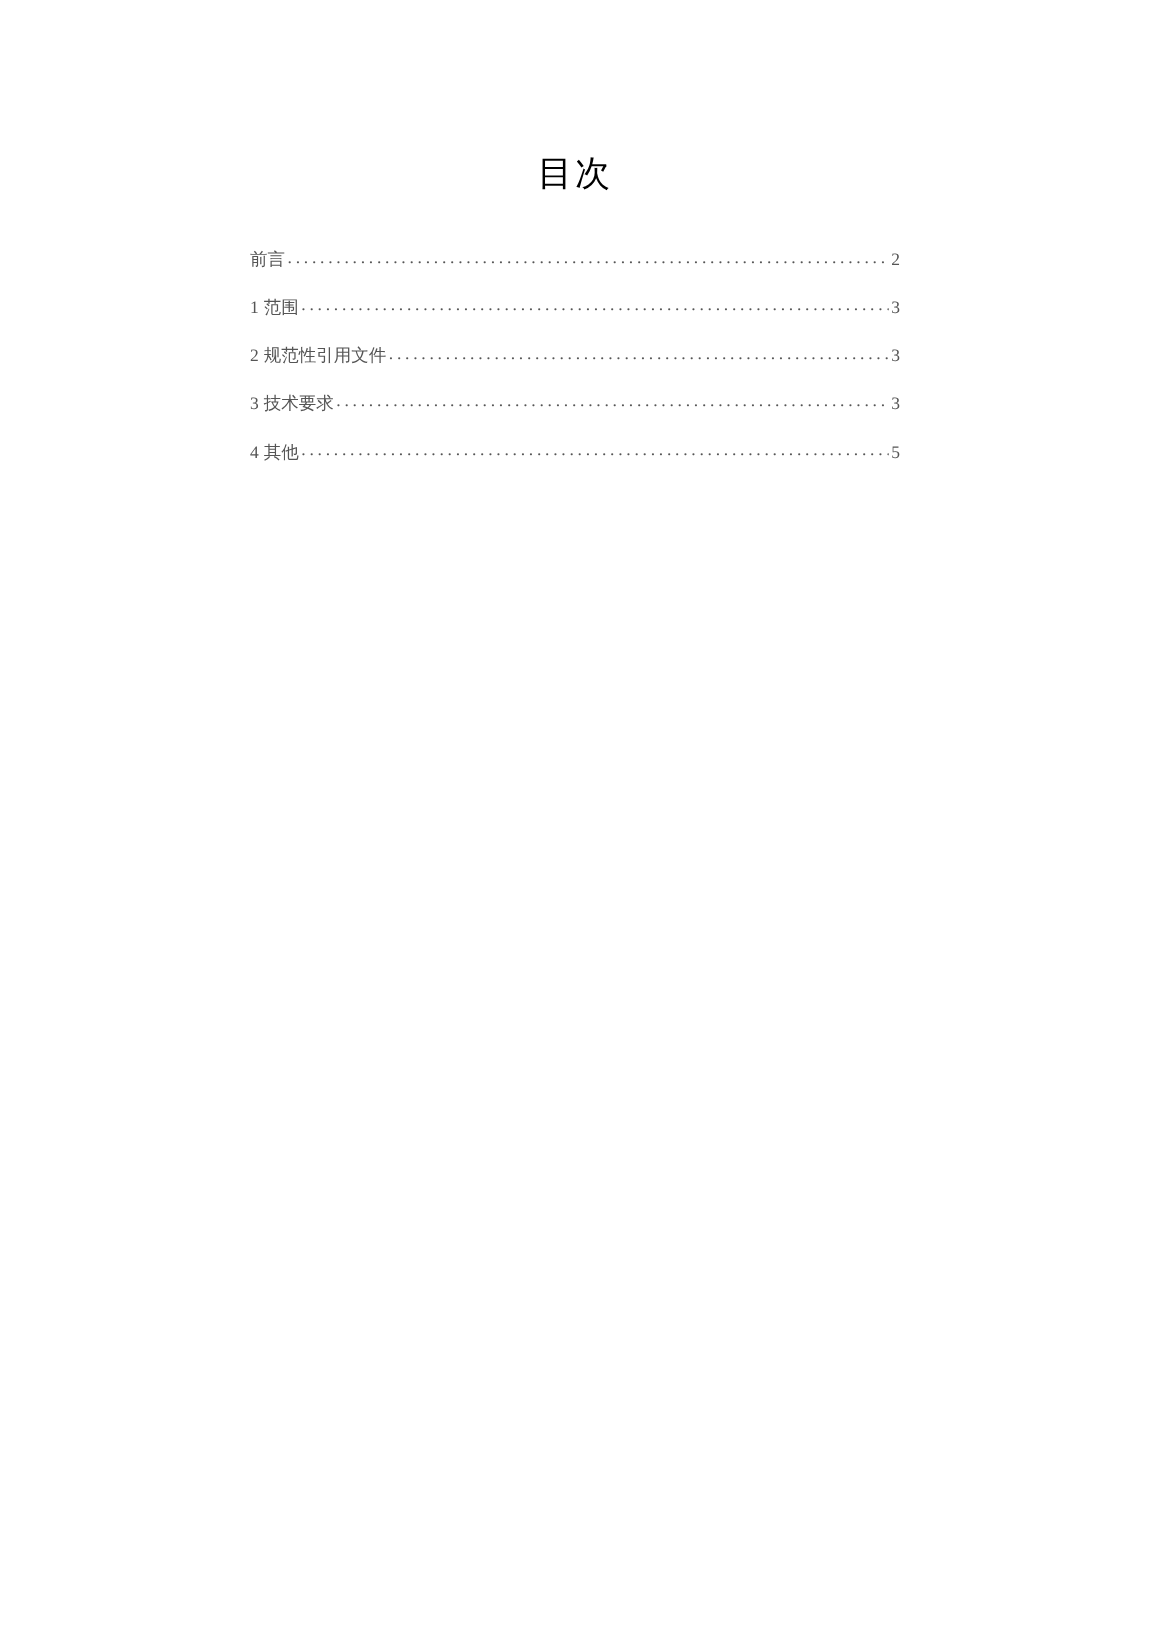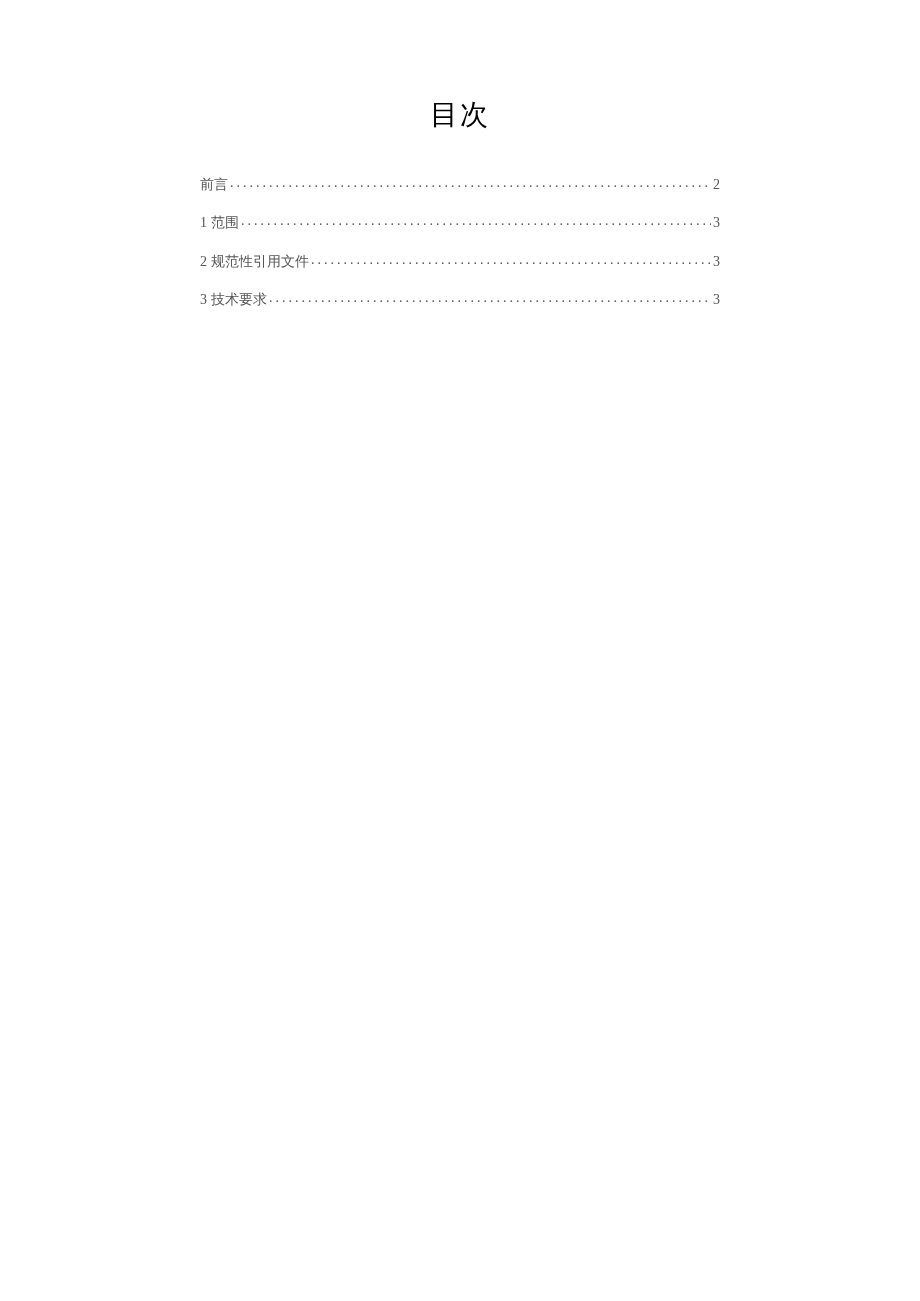--- a/index.html
+++ b/index.html
@@ -9,21 +9,21 @@
     }
     body {
       width: 920px;
       height: 1301px;
       background: #ffffff;
       font-family: "SimSun", "宋体", serif;
       color: #333333;
       position: relative;
     }
     .page {
-      padding: 96px 85px 0 85px;
+      padding: 120px 85px 0 85px;
     }
     .title {
       text-align: center;
       font-size: 28px;
       font-weight: normal;
       margin-bottom: 40px;
       color: #000000;
       letter-spacing: 2px;
     }
     .toc {
@@ -81,14 +81,19 @@
       <div class="toc-entry">
         <span class="label"><span class="num-prefix">2</span><span>规范性引用文件</span></span>
         <span class="dots"></span>
         <span class="page-num">3</span>
       </div>
       <div class="toc-entry">
         <span class="label"><span class="num-prefix">3</span><span>技术要求</span></span>
         <span class="dots"></span>
         <span class="page-num">3</span>
       </div>
+      <div class="toc-entry">
+        <span class="label"><span class="num-prefix">4</span><span>其他</span></span>
+        <span class="dots"></span>
+        <span class="page-num">5</span>
+      </div>
     </div>
 </div>
 
 </body></html>

